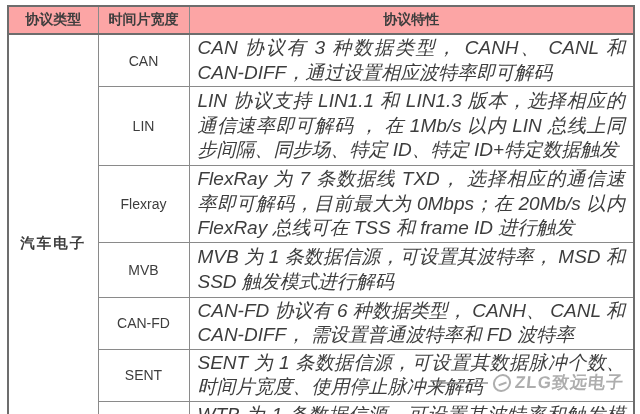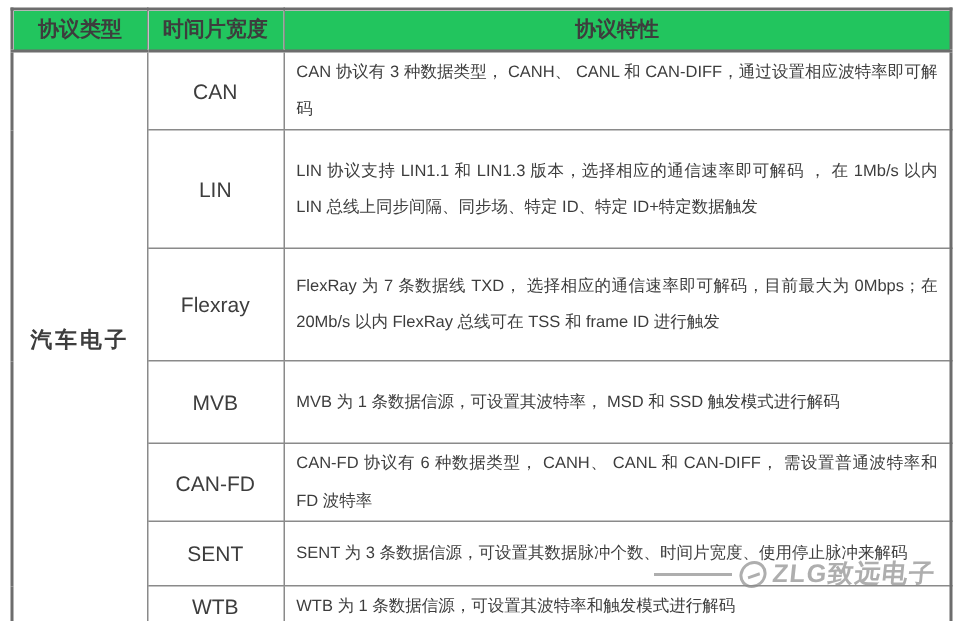--- a/index.html
+++ b/index.html
@@ -26,45 +26,46 @@
     border: 2px solid #6d6d6d;
   }
   table.proto th,
   table.proto td {
     border: 1px solid #8a8a8a;
     color: #3d3d3d;
     vertical-align: middle;
     overflow: hidden;
   }
   table.proto thead th {
-    background: #22c55e;
+    background: #fca5a5;
     font-size: 14px;
     font-weight: bold;
     text-align: center;
     height: 22px;
     border-bottom: 2px solid #6d6d6d;
     padding: 2px 4px;
   }
   td.cat-cell {
     text-align: center;
     font-size: 14.5px;
     font-weight: bold;
     letter-spacing: 2px;
     border-right: 1px solid #8a8a8a;
   }
   td.name-cell {
     text-align: center;
     font-size: 14px;
     padding: 0 4px;
   }
   td.feat-cell {
-    font-size: 11px;
+    font-size: 19px;
     line-height: 24.5px;
     padding: 1px 8px;
     text-align: justify;
+    font-style: italic;
   }
   .watermark {
     position: absolute;
     top: 371px;
     right: 16px;
     display: flex;
     align-items: center;
     color: #8f8f8f;
     opacity: 0.72;
     pointer-events: none;
@@ -137,21 +138,21 @@
       <tr style="height:55px">
         <td class="name-cell">MVB</td>
         <td class="feat-cell">MVB 为 1 条数据信源，可设置其波特率， MSD 和 SSD 触发模式进行解码</td>
       </tr>
       <tr style="height:52px">
         <td class="name-cell">CAN-FD</td>
         <td class="feat-cell">CAN-FD 协议有 6 种数据类型， CANH、 CANL 和 CAN-DIFF， 需设置普通波特率和 FD 波特率</td>
       </tr>
       <tr style="height:43px">
         <td class="name-cell">SENT</td>
-        <td class="feat-cell">SENT 为 3 条数据信源，可设置其数据脉冲个数、时间片宽度、使用停止脉冲来解码</td>
+        <td class="feat-cell">SENT 为 1 条数据信源，可设置其数据脉冲个数、时间片宽度、使用停止脉冲来解码</td>
       </tr>
       <tr style="height:25px">
         <td class="name-cell">WTB</td>
         <td class="feat-cell">WTB 为 1 条数据信源，可设置其波特率和触发模式进行解码</td>
       </tr>
     </tbody>
   </table>
 
   <div class="watermark">
     <span class="wm-line"></span>

